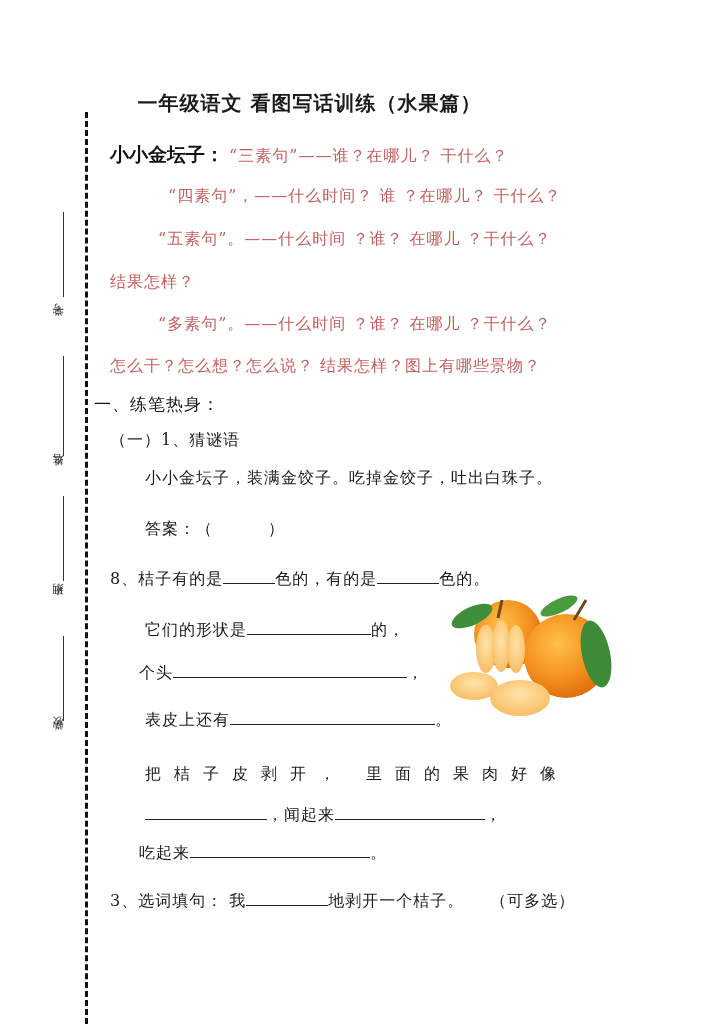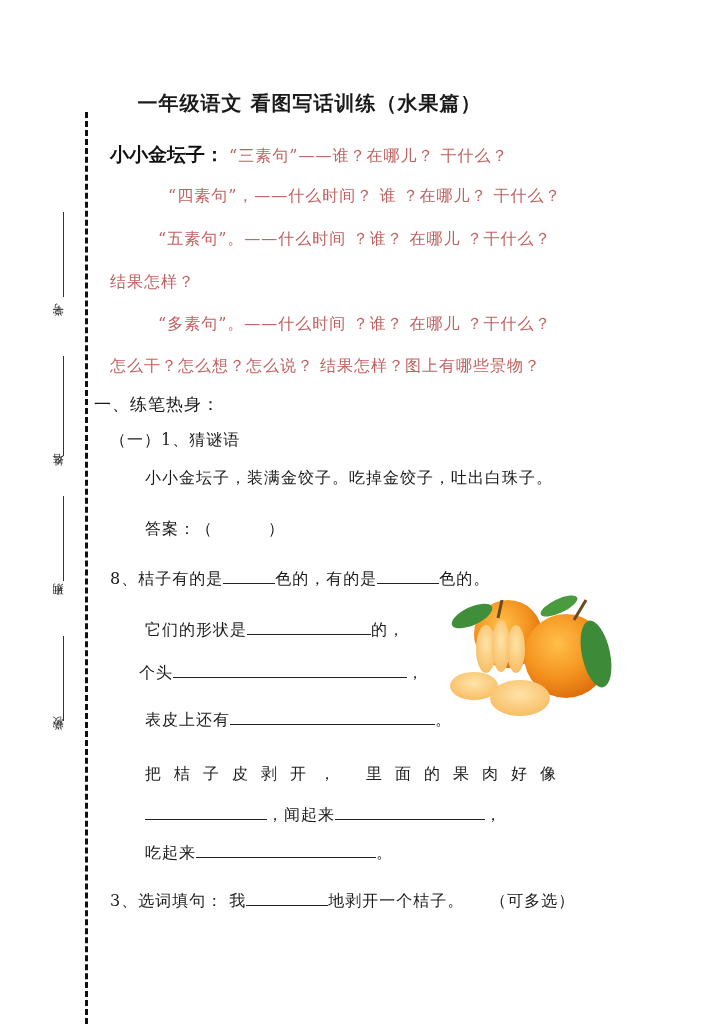--- a/index.html
+++ b/index.html
@@ -90,19 +90,19 @@
   <ellipse cx="55" cy="52" rx="9" ry="26" fill="url(#sg)"></ellipse>
   <ellipse cx="70" cy="55" rx="9" ry="24" fill="url(#sg)"></ellipse>
   <ellipse cx="28" cy="92" rx="24" ry="14" fill="url(#sg)"></ellipse>
   <ellipse cx="74" cy="104" rx="30" ry="18" fill="url(#sg)"></ellipse>
 </svg>
 
 <div class="abs txt spread" style="left:145px;top:764px;">把桔子皮剥开，  里面的果肉好像</div>
 <div class="abs txt" style="left:145px;top:805px;">
   <span class="blank" style="width:122px;"></span><span>，闻起来</span><span class="blank" style="width:150px;"></span><span>，</span>
 </div>
-<div class="abs txt" style="left:145px;top:843px;">
+<div class="abs txt" style="left:139px;top:843px;">
   <span>吃起来</span><span class="blank" style="width:180px;"></span><span>。</span>
 </div>
 
 <div class="abs txt" style="left:110px;top:891px;text-align:right;">
   <span>3、选词填句：  我</span><span class="blank" style="width:82px;"></span><span>地剥开一个桔子。</span><span style="display:inline-block;width:26px;"></span><span>（可多选）</span>
 </div>
 
 </body></html>

